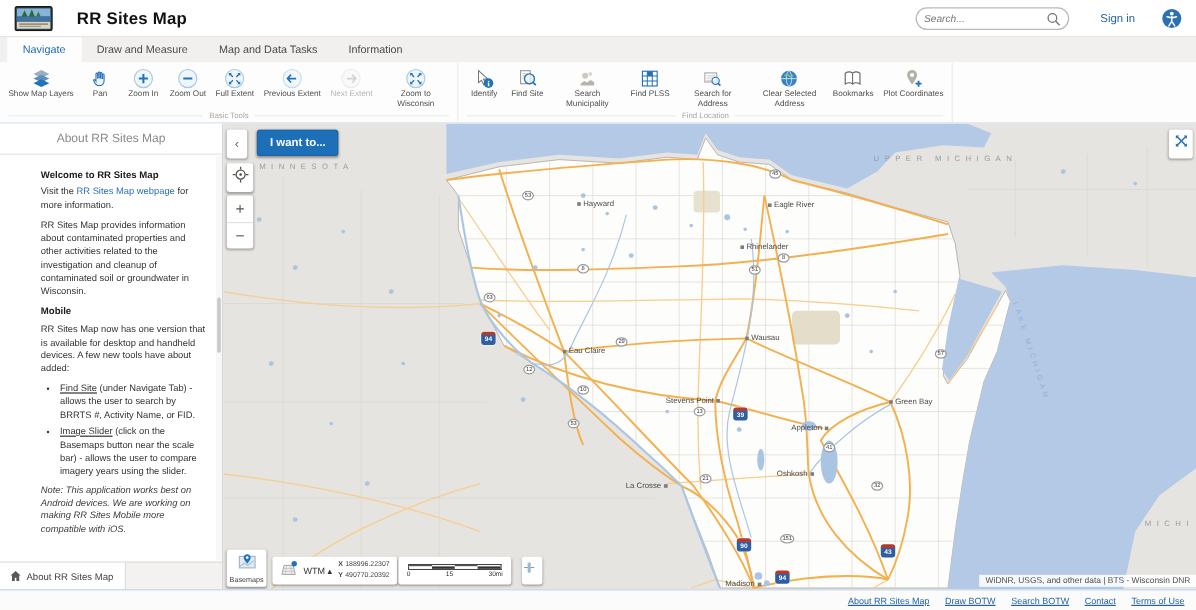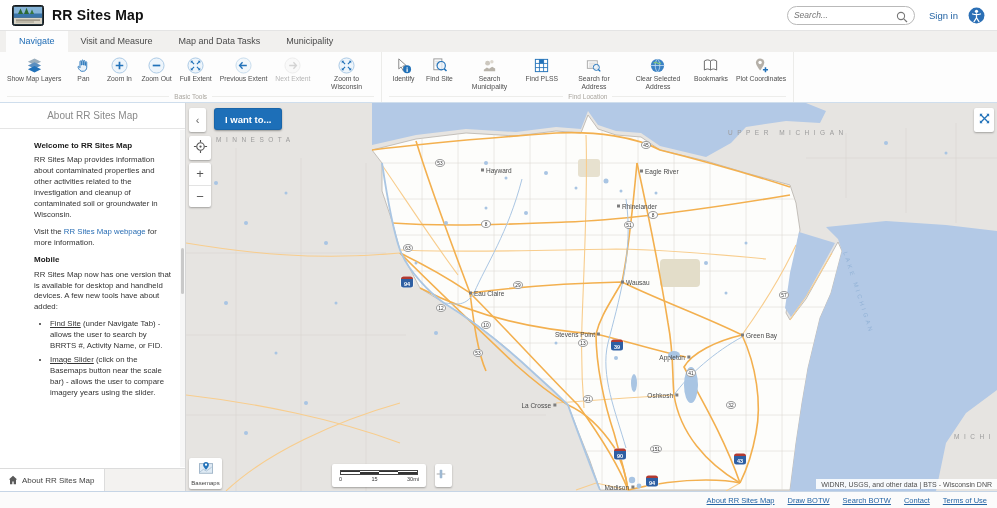--- a/index.html
+++ b/index.html
@@ -2,21 +2,21 @@
 <html><head>
 <meta charset="utf-8">
 <style>
   * { margin:0; padding:0; box-sizing:border-box; }
   html,body { width:997px; height:508px; overflow:hidden; background:#fff;
     font-family:"Liberation Sans", sans-serif; }
   .app { position:relative; width:997px; height:508px; }
 
   
   .app-header { position:absolute; top:0; left:0; right:0; height:30px; background:#fff;
-    display:flex; align-items:center; padding:0 8px; }
+    display:flex; align-items:center; padding:0 8px;gap:12px; }
   .logo { width:32px; height:21px; margin-left:4px; flex:none; }
   .app-title { font-size:14px; font-weight:bold; color:#111; margin-left:8px; letter-spacing:.2px; }
   .hspacer { flex:1; }
   .search-box { width:128px; height:19px; border:1px solid #b9b9b9; border-radius:11px;
     display:flex; align-items:center; padding:4px 6px; background:#fff;margin-left:43px; }
   .search-box input { border:none; outline:none; flex:1; font-size:8.5px; font-style:italic;
     color:#777; width:90px; font-family:"Liberation Sans",sans-serif; background:transparent; }
   .search-box .sicon { width:12px; height:12px; }
   .signin { font-size:9.5px; color:#2464a4; margin:0 10px 0 14px; cursor:pointer; }
   .a11y { width:17px; height:17px; margin-right:4px; }
@@ -153,23 +153,23 @@
     <span class="signin">Sign in</span>
     <span class="a11y"><svg viewBox="0 0 18 18" width="17" height="17">
           <circle cx="9" cy="9" r="8.4" fill="#2b6fb5"></circle>
           <circle cx="9" cy="4.6" r="1.7" fill="#fff"></circle>
           <path d="M4.8 7.4c2.8 1 5.6 1 8.4 0M9 7.2v4.2M9 11.4l-2.6 4M9 11.4l2.6 4" stroke="#fff" stroke-width="1.3" fill="none" stroke-linecap="round"></path>
         </svg></span>
   </div>
 
   <div class="tabbar">
     <div class="tab active">Navigate</div>
-    <div class="tab">Visit and Measure</div>
+    <div class="tab">Draw and Measure</div>
     <div class="tab">Map and Data Tasks</div>
-    <div class="tab">Municipality</div>
+    <div class="tab">Information</div>
   </div>
 
   <div class="ribbon">
       <div class="tb-group">
         <div class="tb-tools">
           <div class="tool">
             <span class="ticon">
               <svg viewBox="0 0 18 18" width="17" height="17">
                 <path d="M9 1.5 16 5 9 8.5 2 5Z" fill="#9aaebd"></path>
                 <path d="M9 5.5 16 9 9 12.5 2 9Z" fill="#5b8fc0"></path>
@@ -336,28 +336,29 @@
           <span>Find Location</span>
         </div>
       </div>
       <div class="rfill"></div>
     </div>
 
   <div class="sidebar">
     <div class="panel-header">About RR Sites Map</div>
     <div class="panel-body">
       <h4>Welcome to RR Sites Map</h4>
+      <p><span>Visit the </span><span class="weblink">RR Sites Map webpage</span><span> for more information.</span></p>
       <p>RR Sites Map provides information about contaminated properties and other activities related to the investigation and cleanup of contaminated soil or groundwater in Wisconsin.</p>
-      <p><span>Visit the </span><span class="weblink">RR Sites Map webpage</span><span> for more information.</span></p>
       <h4>Mobile</h4>
       <p>RR Sites Map now has one version that is available for desktop and handheld devices. A few new tools have about added:</p>
       <ul>
         <li><span class="blink">Find Site</span><span> (under Navigate Tab) - allows the user to search by BRRTS #, Activity Name, or FID.</span></li>
         <li><span class="blink">Image Slider</span><span> (click on the Basemaps button near the scale bar) - allows the user to compare imagery years using the slider.</span></li>
       </ul>
+      <p class="note">Note: This application works best on Android devices. We are working on making RR Sites Mobile more compatible with iOS.</p>
     </div>
     <div class="sscroll">
         <div class="sthumb"></div>
       </div>
     <div class="panel-tabs">
       <div class="panel-tab">
         <span class="hicon"><svg viewBox="0 0 12 12" width="10" height="10">
               <path d="M6 1 1 5.5h1.4V11h2.8V7.8h1.6V11h2.8V5.5H11z" fill="#5a5a5a"></path>
             </svg></span>
         <span>About RR Sites Map</span>
@@ -570,20 +571,32 @@
 
     <div class="bcard basemaps">
       <span><svg viewBox="0 0 18 16" width="16" height="14">
             <rect x="1.5" y="3" width="15" height="11" fill="#dfeaf4" stroke="#9ab0c4"></rect>
             <path d="M1.5 13l4.5-3.5 3.5 2 6-4.5" stroke="#a9c0d4" fill="none"></path>
             <path d="M9 1c1.9 0 3.3 1.4 3.3 3.2C12.3 6.6 9 10 9 10S5.7 6.6 5.7 4.2C5.7 2.4 7.1 1 9 1z" fill="#2272b9"></path>
             <circle cx="9" cy="4.2" r="1.3" fill="#fff"></circle>
           </svg></span>
       <span class="blabel">Basemaps</span>
     </div>
+    <div class="bcard coords">
+      <span><svg viewBox="0 0 16 16" width="15" height="15">
+            <path d="M2 13.5h12L12 5.5H4z" fill="#f1efec" stroke="#999" stroke-width="0.8"></path>
+            <path d="M6.2 5.5 5.2 13.5M9.8 5.5l1 8M3.2 8.2h9.6M2.6 10.8h10.8" stroke="#bbb" stroke-width="0.6"></path>
+            <circle cx="13" cy="4" r="2.4" fill="#2272b9"></circle>
+          </svg></span>
+      <span class="wtm"><span>WTM</span> ▴</span>
+      <span class="xy">
+        <div><b>X</b><span>188996.22307</span></div>
+        <div><b>Y</b><span>490770.20392</span></div>
+      </span>
+    </div>
     <div class="bcard scale">
       <div class="sb-rows">
         <div class="sb-row">
             <div class="seg" style="background:#333"></div>
             <div class="seg" style="background:#fff"></div>
             <div class="seg" style="background:#333"></div>
             <div class="seg" style="background:#fff"></div>
           </div>
         <div class="sb-row">
             <div class="seg" style="background:#fff"></div>

